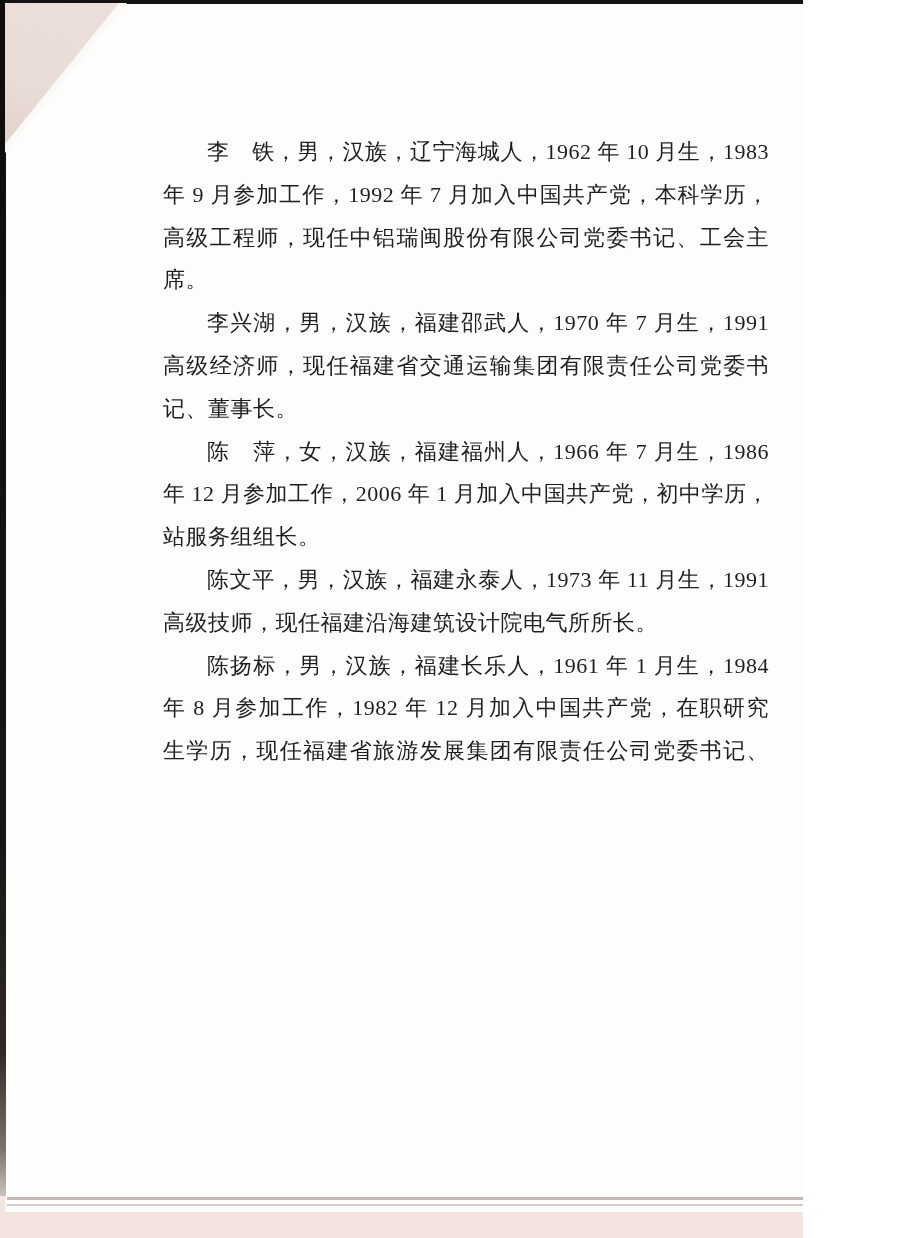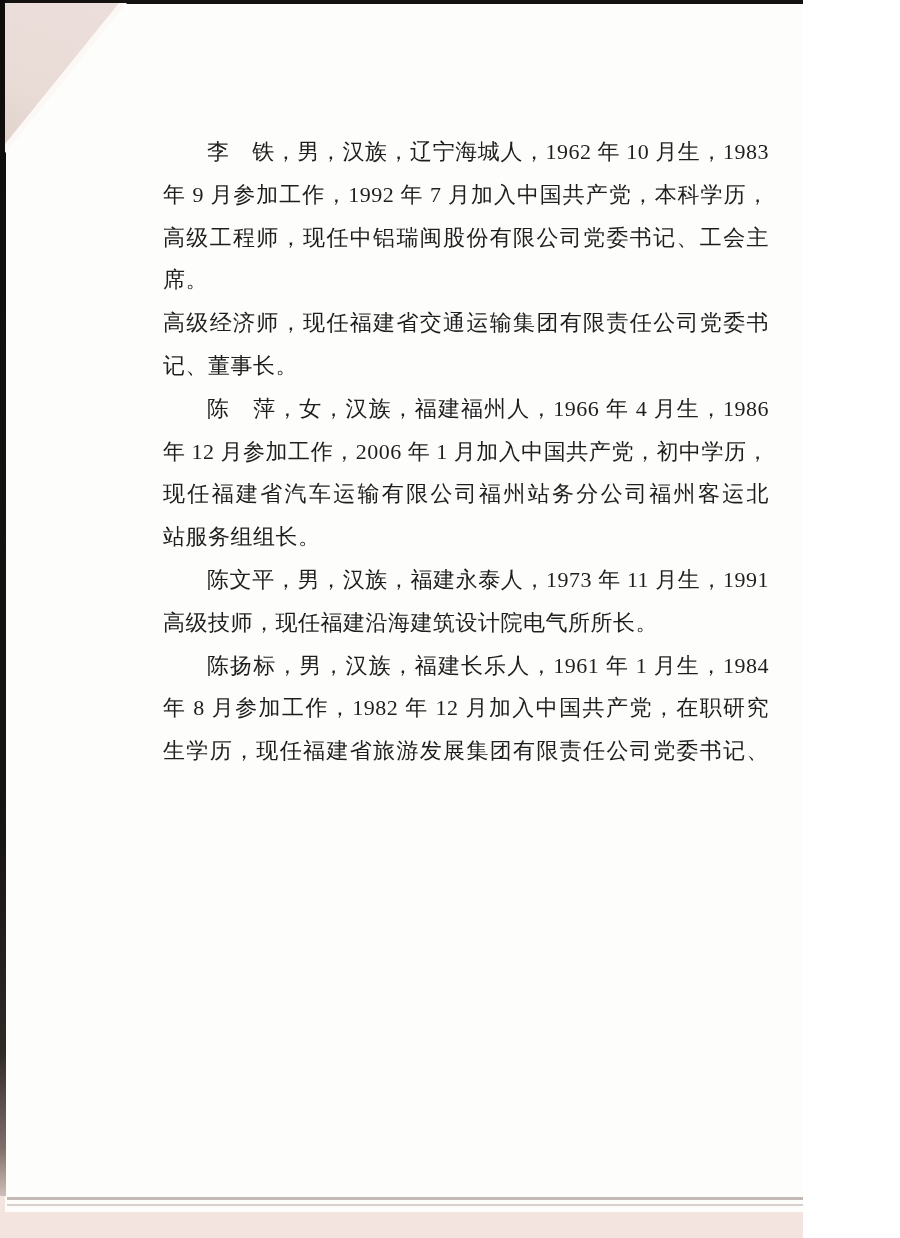--- a/index.html
+++ b/index.html
@@ -104,27 +104,27 @@
   <div class="bottom-line-2"></div>
   <div class="right-line"></div>
   <div class="text-block" id="text-block">
       <div class="paragraph">
         <div class="line first">李　铁，男，汉族，辽宁海城人，1962 年 10 月生，1983</div>
         <div class="line">年 9 月参加工作，1992 年 7 月加入中国共产党，本科学历，</div>
         <div class="line">高级工程师，现任中铝瑞闽股份有限公司党委书记、工会主</div>
         <div class="line last">席。</div>
       </div>
       <div class="paragraph">
+        <div class="line first">李兴湖，男，汉族，福建邵武人，1970 年 7 月生，1991</div>
         <div class="line">高级经济师，现任福建省交通运输集团有限责任公司党委书</div>
         <div class="line last">记、董事长。</div>
       </div>
       <div class="paragraph">
-        <div class="line first">陈　萍，女，汉族，福建福州人，1966 年 4 月生，1986</div>
+        <div class="line first">陈　萍，女，汉族，福建福州人，1966 年 7 月生，1986</div>
         <div class="line">年 12 月参加工作，2006 年 1 月加入中国共产党，初中学历，</div>
-        <div class="line">现任福建省汽车运输有限公司福州站务分公司福州客运北</div>
         <div class="line last">站服务组组长。</div>
       </div>
       <div class="paragraph">
         <div class="line first">陈文平，男，汉族，福建永泰人，1973 年 11 月生，1991</div>
         <div class="line last">高级技师，现任福建沿海建筑设计院电气所所长。</div>
       </div>
       <div class="paragraph">
         <div class="line first">陈扬标，男，汉族，福建长乐人，1961 年 1 月生，1984</div>
         <div class="line">年 8 月参加工作，1982 年 12 月加入中国共产党，在职研究</div>
         <div class="line">生学历，现任福建省旅游发展集团有限责任公司党委书记、</div>

